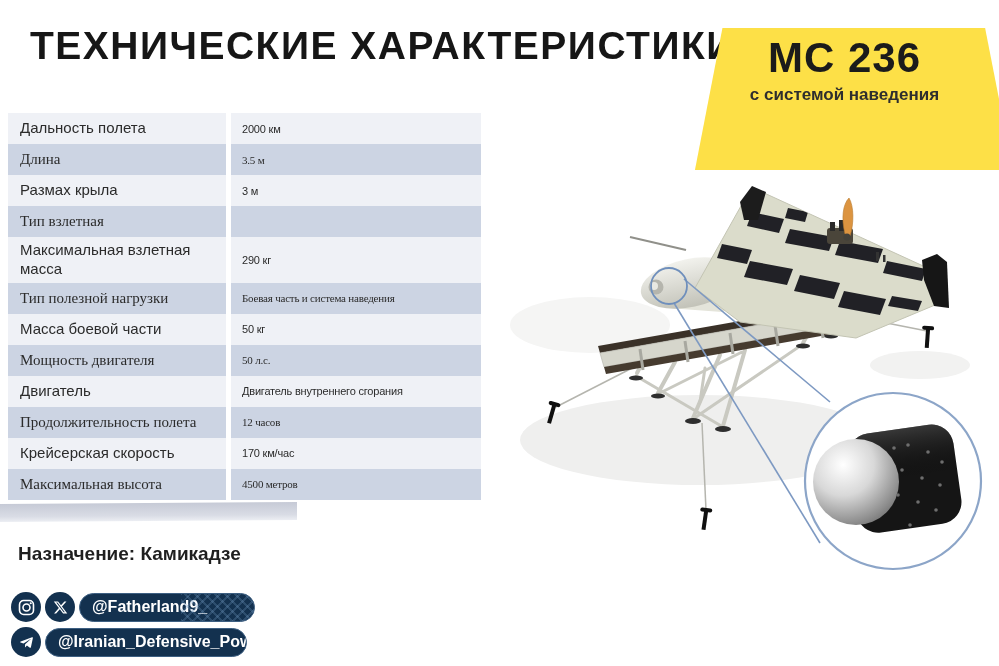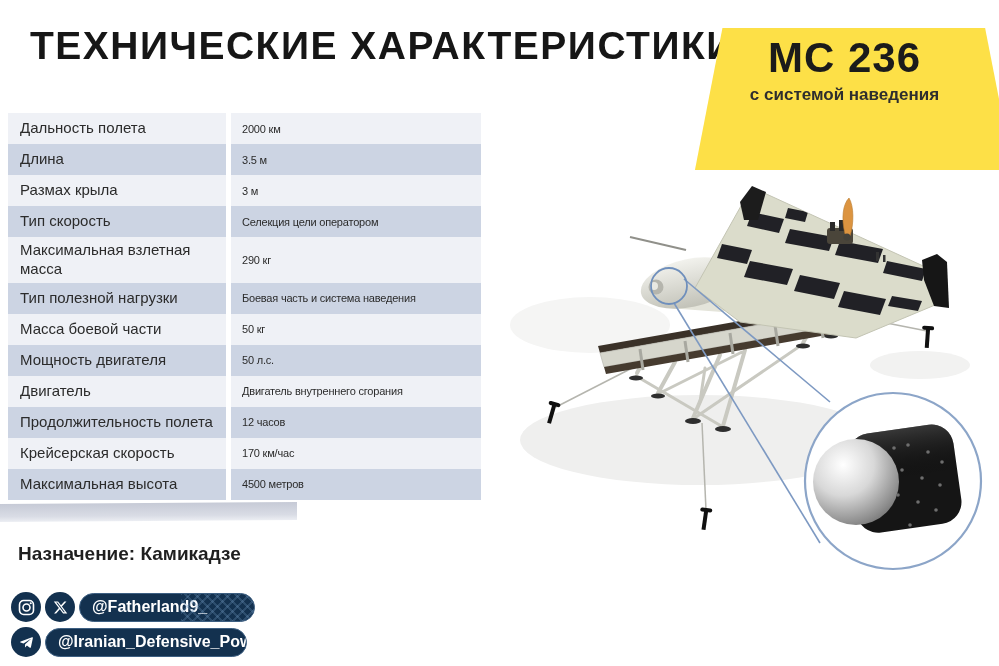--- a/index.html
+++ b/index.html
@@ -13,21 +13,21 @@
   
   .badge{position:absolute;left:690px;top:28px;width:309px;height:142px;background:#fde047;
          clip-path:polygon(10.5% 0,95.5% 0,100% 50%,100% 100%,1.6% 100%);
          display:flex;flex-direction:column;align-items:center;justify-content:flex-start;}
   .badge-model{font-size:42px;font-weight:bold;color:#1b1b1b;margin-top:6px;letter-spacing:1px;}
   .badge-sub{font-size:17px;color:#2e2e2e;margin-top:3px;font-weight:bold;}
 
   
   .spec-table{position:absolute;left:8px;top:113px;width:473px;}
   .spec-row{display:flex;min-height:31px;background:#eff1f6;align-items:stretch;}
-  .spec-row.alt{background:#ccd4e3;}
+  .spec-row.alt{background:#ccd4e3;font-family:Liberation Serif, serif;}
   .spec-label{width:218px;display:flex;align-items:center;padding:4px 8px 4px 12px;
               box-sizing:border-box;font-size:15px;line-height:1.25;color:#2b2b2b;}
   .spec-div{width:5px;background:#ffffff;}
   .spec-value{flex:1;display:flex;align-items:center;padding:4px 4px 4px 11px;
               box-sizing:border-box;font-size:11px;letter-spacing:-0.2px;color:#2b2b2b;}
   .table-shadow{position:absolute;left:0px;top:503px;width:297px;height:18px;
                 background:linear-gradient(180deg,#c6cad6 0%,#d9dce5 70%,#eceef3 100%);
                 transform:skewY(-0.4deg);}
 
   
@@ -78,23 +78,22 @@
       <div class="spec-value">3.5 м</div>
     </div>
 
     <div class="spec-row">
       <div class="spec-label">Размах крыла</div>
       <div class="spec-div"></div>
       <div class="spec-value">3 м</div>
     </div>
 
     <div class="spec-row alt">
-      <div class="spec-label">Тип скорость</div>
-      <div class="spec-div"></div>
-      <div class="spec-value">Селекция цели оператором</div>
+      <div class="spec-label">Тип взлетная</div>
+      <div class="spec-div"></div>
     </div>
 
     <div class="spec-row">
       <div class="spec-label">Максимальная взлетная масса</div>
       <div class="spec-div"></div>
       <div class="spec-value">290 кг</div>
     </div>
 
     <div class="spec-row alt">
       <div class="spec-label">Тип полезной нагрузки</div>

